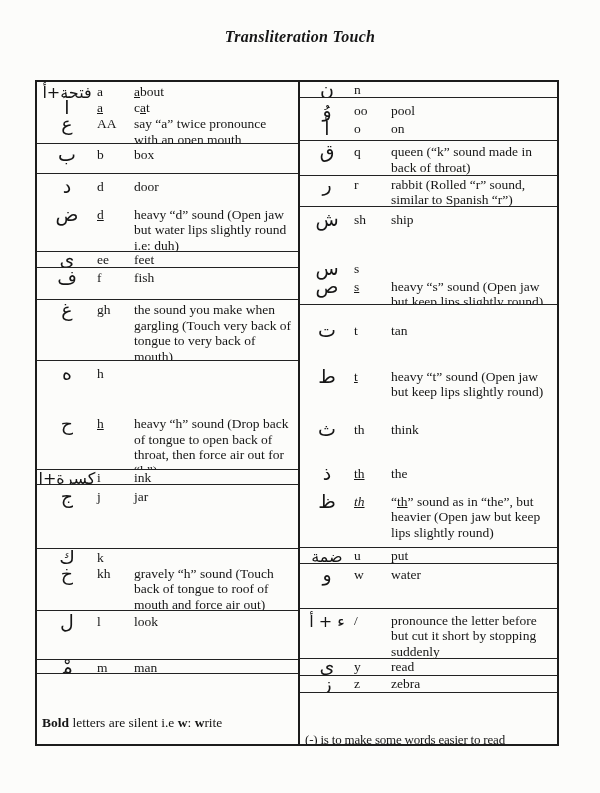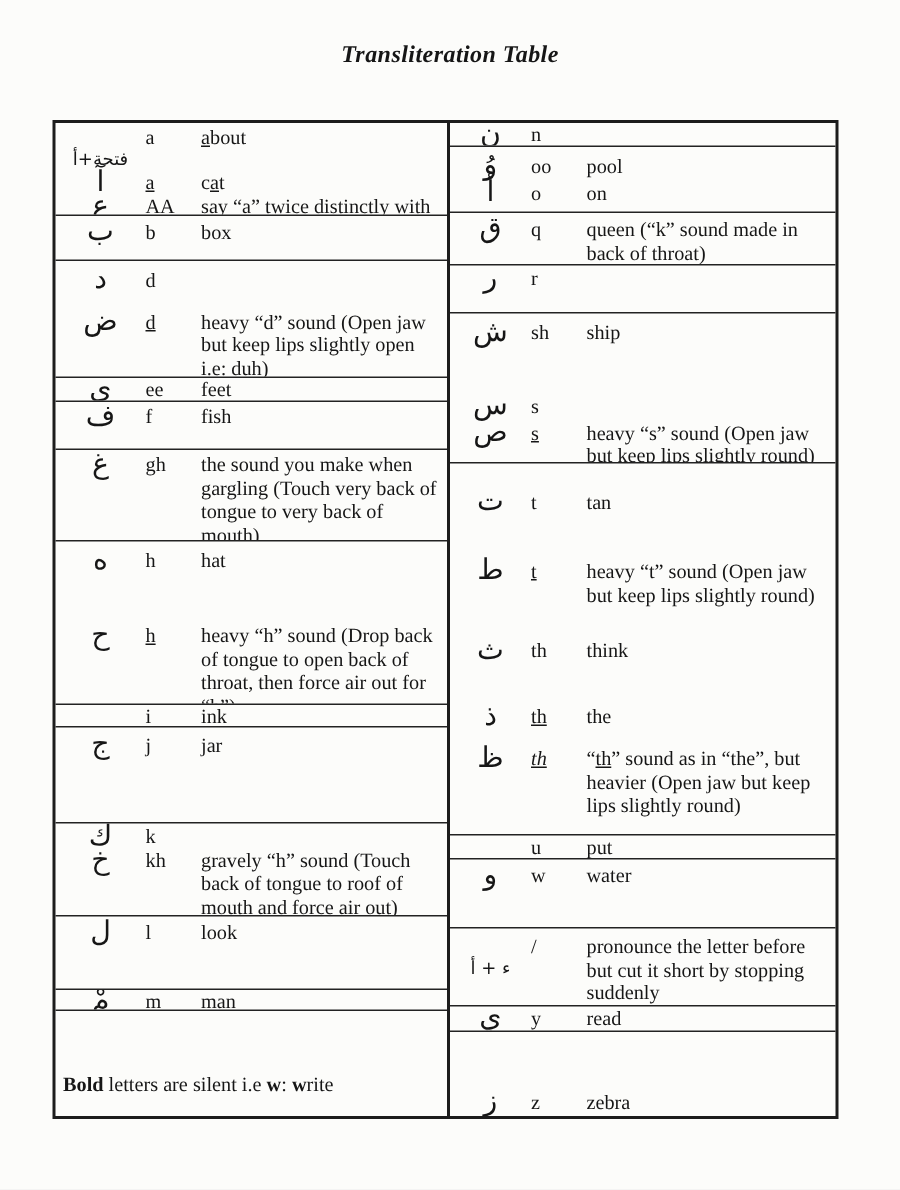--- a/index.html
+++ b/index.html
@@ -25,73 +25,74 @@
     overflow:hidden;padding-top:0;
   }
   .cell:last-child{border-bottom:none;margin-top:39px;}
   .entry{display:flex;align-items:flex-start;}
   .ar{
     width:60px;flex:0 0 60px;text-align:center;
     font-family:"DejaVu Sans", sans-serif;
     font-size:19px;line-height:17px;margin-top:-1px;
   }
   .col-right .ar{width:54px;flex:0 0 54px;}
-  .ar.sm{font-size:12px;line-height:15px;margin-top:15px;}
+  .ar.sm{font-size:16px;line-height:15px;margin-top:1px;}
   .tr{width:37px;flex:0 0 37px;font-size:13.5px;line-height:16px;}
   .tr.u{text-decoration:underline;}
   .tr.iu{text-decoration:underline;font-style:italic;}
   .de{flex:1;font-size:13.5px;line-height:15.5px;padding-right:5px;}
   .footnote{font-size:13.5px;line-height:15px;padding:2px 4px 0 5px;}
   .footnote.tight{padding-top:0;font-size:13px;letter-spacing:-.2px;white-space:nowrap;}
 </style>
 </head>
 <body>
 
 <div class="page">
-  <div class="title">Transliteration Table</div>
+  <div class="title">Transliteration Touch</div>
 
   <div class="ttable">
 
     <div class="col col-left">
 
       <div class="cell" style="height:66px">
         <div class="entry" style="margin-top:2px">
           <span class="ar sm" dir="rtl">فتحة+أ</span>
           <span class="tr">a</span>
           <span class="de"><span style="text-decoration: underline;">a</span><span>bout</span></span>
         </div>
         <div class="entry">
           <span class="ar" dir="rtl">آ</span>
           <span class="tr u">a</span>
           <span class="de"><span>c</span><span style="text-decoration: underline;">a</span><span>t</span></span>
         </div>
         <div class="entry">
           <span class="ar" dir="rtl">ع</span>
           <span class="tr">AA</span>
-          <span class="de">say “a” twice distinctly with an open mouth</span>
+          <span class="de">say “a” twice pronounce with an open mouth</span>
         </div>
       </div>
 
       <div class="cell" style="height:32px">
         <div class="entry" style="margin-top:3px">
           <span class="ar" dir="rtl">ب</span>
           <span class="tr">b</span>
           <span class="de">box</span>
         </div>
       </div>
 
       <div class="cell" style="height:84px">
         <div class="entry" style="margin-top:5px">
           <span class="ar" dir="rtl">د</span>
           <span class="tr">d</span>
+          <span class="de">door</span>
         </div>
         <div class="entry" style="margin-top:12px">
           <span class="ar" dir="rtl">ض</span>
           <span class="tr u">d</span>
-          <span class="de">heavy “d” sound (Open jaw but keep lips slightly open i.e: duh)</span>
+          <span class="de">heavy “d” sound (Open jaw but water lips slightly round i.e: duh)</span>
         </div>
       </div>
 
       <div class="cell" style="height:16px">
         <div class="entry">
           <span class="ar" dir="rtl">ي</span>
           <span class="tr">ee</span>
           <span class="de">feet</span>
         </div>
       </div>
@@ -109,21 +110,20 @@
           <span class="ar" dir="rtl">غ</span>
           <span class="tr">gh</span>
           <span class="de">the sound you make when gargling (Touch very back of tongue to very back of mouth)</span>
         </div>
       </div>
 
       <div class="cell" style="height:116px">
         <div class="entry" style="margin-top:5px">
           <span class="ar" dir="rtl">ه</span>
           <span class="tr">h</span>
-          <span class="de">hat</span>
         </div>
         <div class="entry" style="margin-top:34px">
           <span class="ar" dir="rtl">ح</span>
           <span class="tr u">h</span>
           <span class="de">heavy “h” sound (Drop back of tongue to open back of throat, then force air out for “h”)</span>
         </div>
       </div>
 
       <div class="cell" style="height:16px">
         <div class="entry">
@@ -201,20 +201,21 @@
           <span class="ar" dir="rtl">ق</span>
           <span class="tr">q</span>
           <span class="de">queen (“k” sound made in back of throat)</span>
         </div>
       </div>
 
       <div class="cell" style="height:33px">
         <div class="entry" style="margin-top:1px">
           <span class="ar" dir="rtl">ر</span>
           <span class="tr">r</span>
+          <span class="de">rabbit (Rolled “r” sound, similar to Spanish “r”)</span>
         </div>
       </div>
 
       <div class="cell" style="height:105px">
         <div class="entry" style="margin-top:5px">
           <span class="ar" dir="rtl">ش</span>
           <span class="tr">sh</span>
           <span class="de">ship</span>
         </div>
         <div class="entry" style="margin-top:33px">
@@ -289,15 +290,18 @@
       </div>
 
       <div class="cell" style="height:18px">
         <div class="entry">
           <span class="ar" dir="rtl">ز</span>
           <span class="tr">z</span>
           <span class="de">zebra</span>
         </div>
       </div>
 
+      <div class="cell" style="height:13px">
+        <div class="footnote tight">(-) is to make some words easier to read</div>
+      </div>
     </div>
   </div>
 </div>
 
 </body></html>

